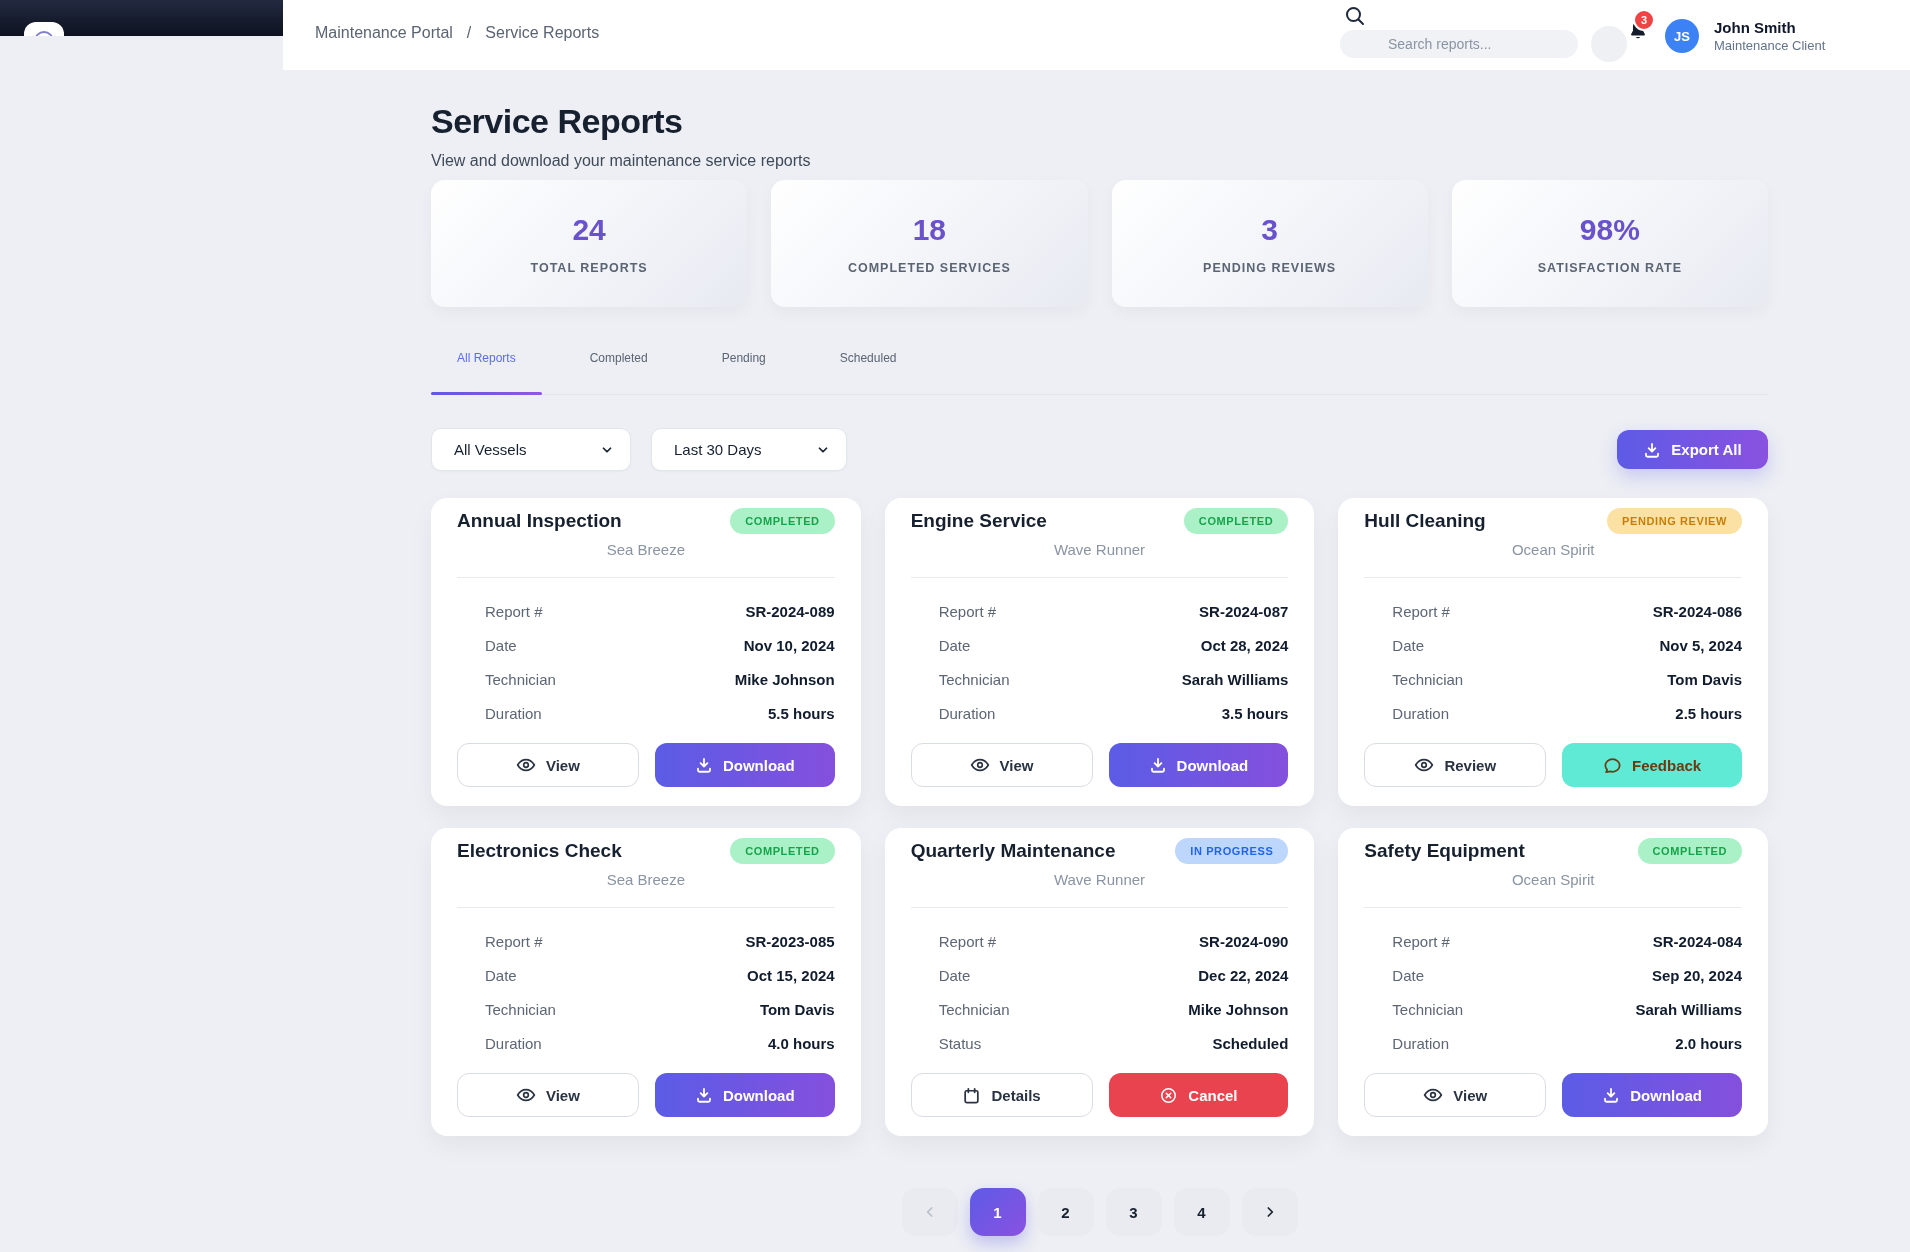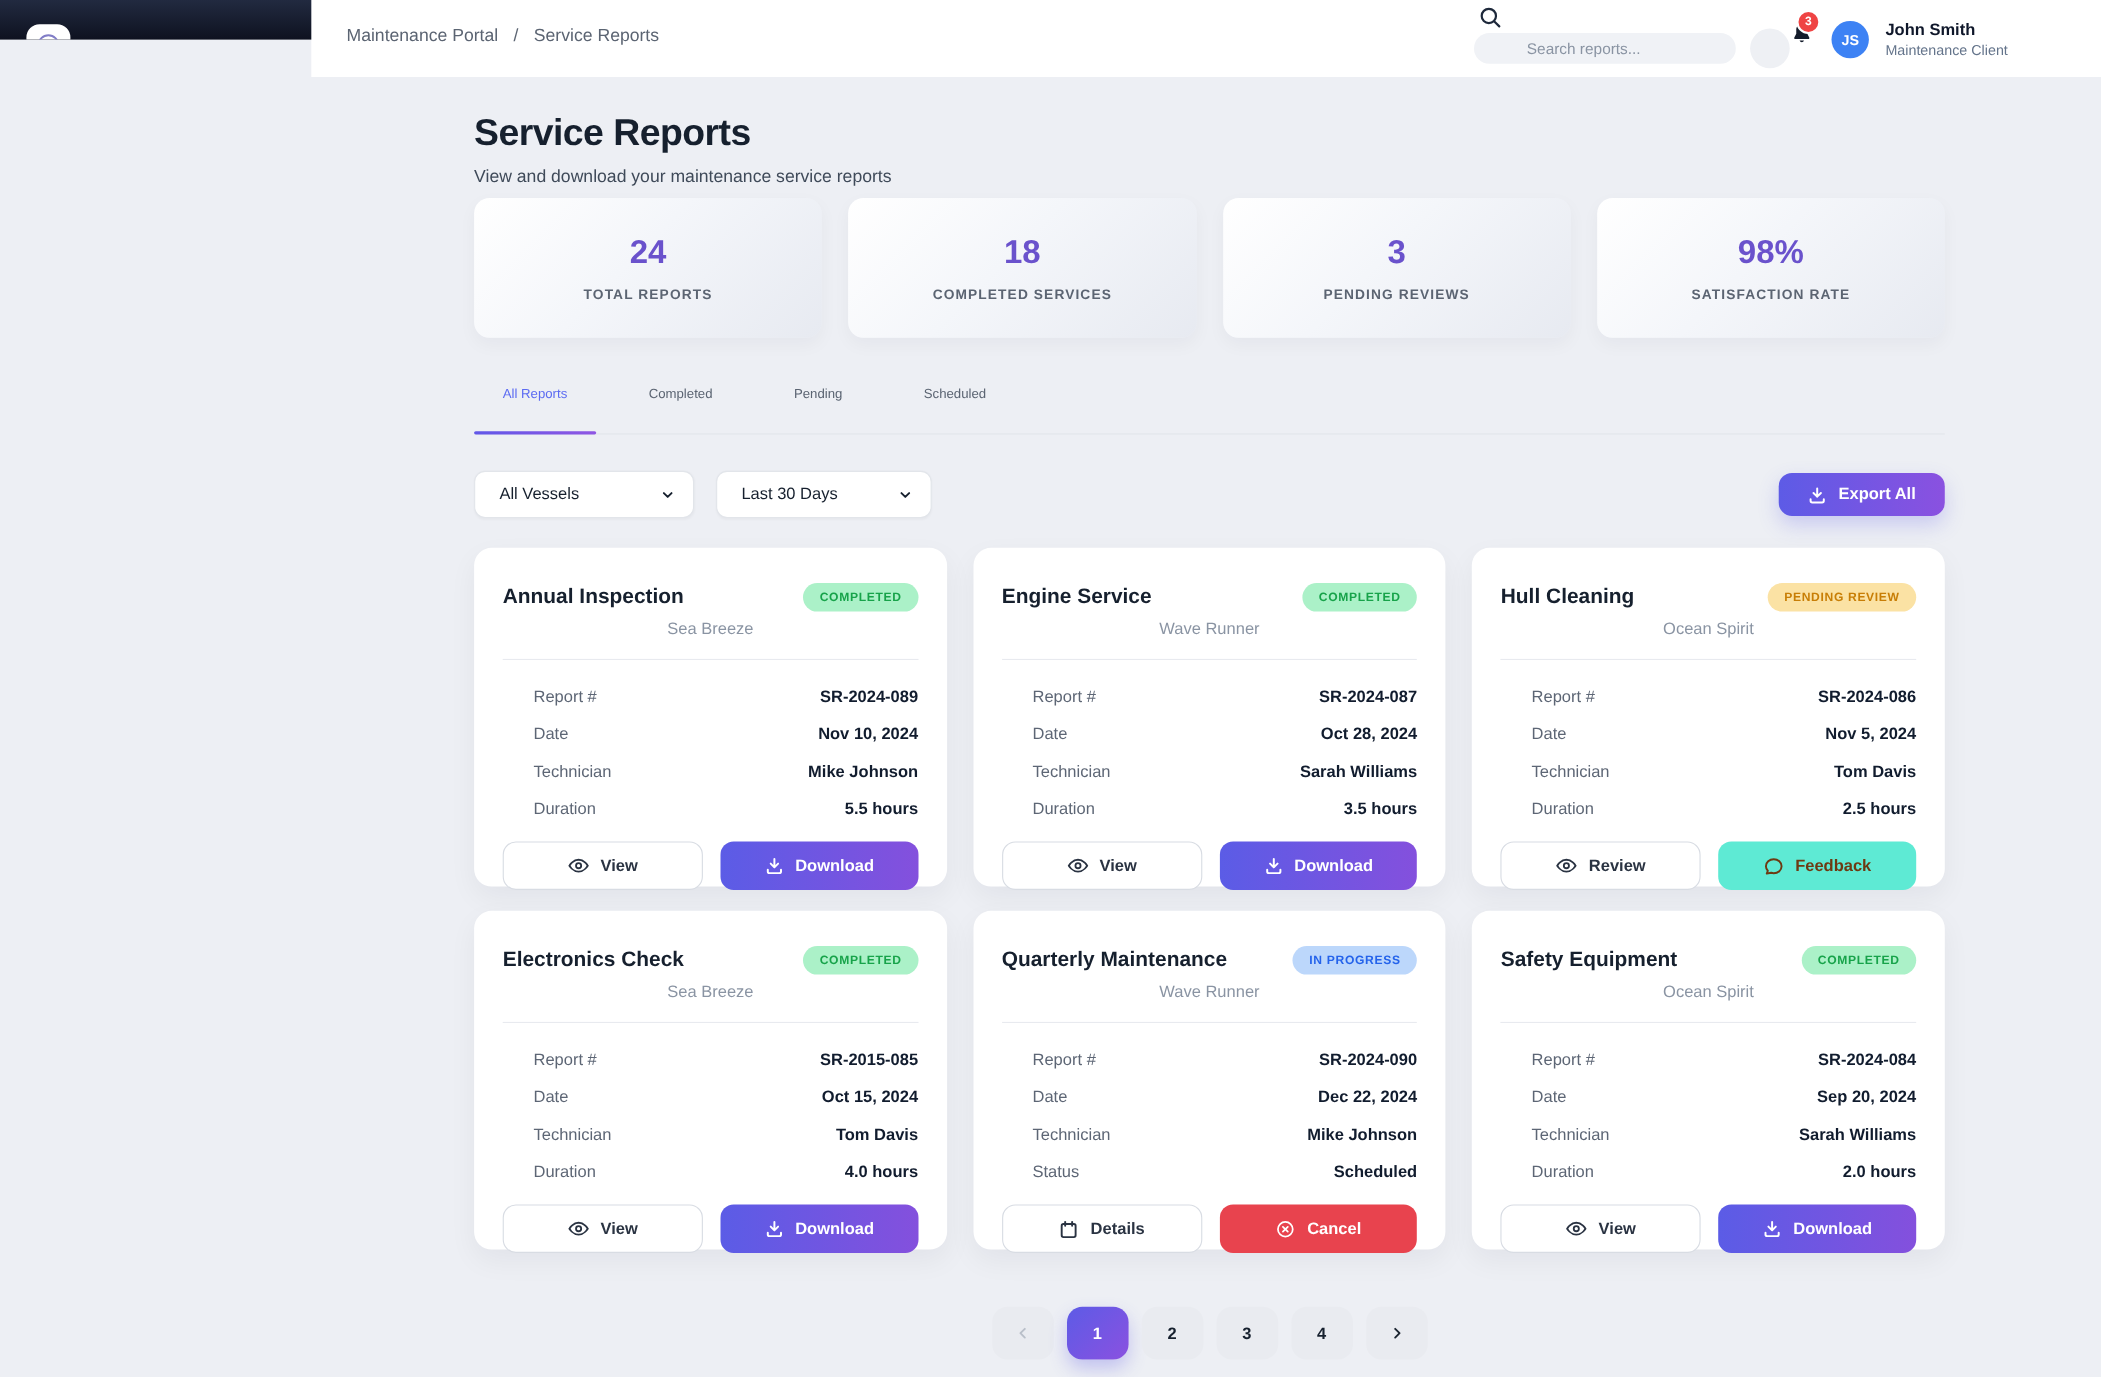--- a/index.html
+++ b/index.html
@@ -93,21 +93,21 @@
   .btn-export {
     margin-left:auto; height:39px; width:151px; border:none; border-radius:12px;
     background:linear-gradient(90deg,#5d5be6 0%,#8a51e0 100%);
     color:#fff; font-size:15px; font-weight:bold; font-family:"Liberation Sans", sans-serif;
     display:flex; align-items:center; justify-content:center; gap:10px; cursor:pointer;
     box-shadow:0 8px 18px rgba(93,91,230,0.25);
   }
   
   .grid { margin-top:27px; display:grid; grid-template-columns:repeat(3,1fr); gap:22px 24px; }
   .card {
-    background:#fff; border-radius:16px; height:308px; padding:32px 26px 24px;
+    background:#fff; border-radius:16px; height:308px; padding:10px 26px 24px;
     box-shadow:0 10px 25px rgba(15,23,42,0.05);
   }
   .card-head { display:flex; align-items:flex-start; justify-content:space-between; }
   .card-title { font-size:19px; font-weight:bold; color:#16202e; padding-top:2px; }
   .badge {
     border-radius:999px; padding:7px 15px; font-size:11px; font-weight:bold; letter-spacing:0.6px;
     white-space:nowrap;
   }
   .badge-green { background:#abf1c8; color:#17a34a; }
   .badge-amber { background:#fbe2a4; color:#c87e06; }
@@ -377,21 +377,21 @@
     <div class="card">
       <div class="card-head">
         <div class="card-title">Electronics Check</div>
         <div class="badge badge-green">COMPLETED</div>
       </div>
       <div class="card-vessel">Sea Breeze</div>
       <div class="card-divider"></div>
       <div class="card-rows">
         <div class="crow">
             <span class="crow-label">Report #</span>
-            <span class="crow-value">SR-2015-085</span>
+            <span class="crow-value">SR-2023-085</span>
           </div>
         <div class="crow">
             <span class="crow-label">Date</span>
             <span class="crow-value">Oct 15, 2024</span>
           </div>
         <div class="crow">
             <span class="crow-label">Technician</span>
             <span class="crow-value">Tom Davis</span>
           </div>
         <div class="crow">

